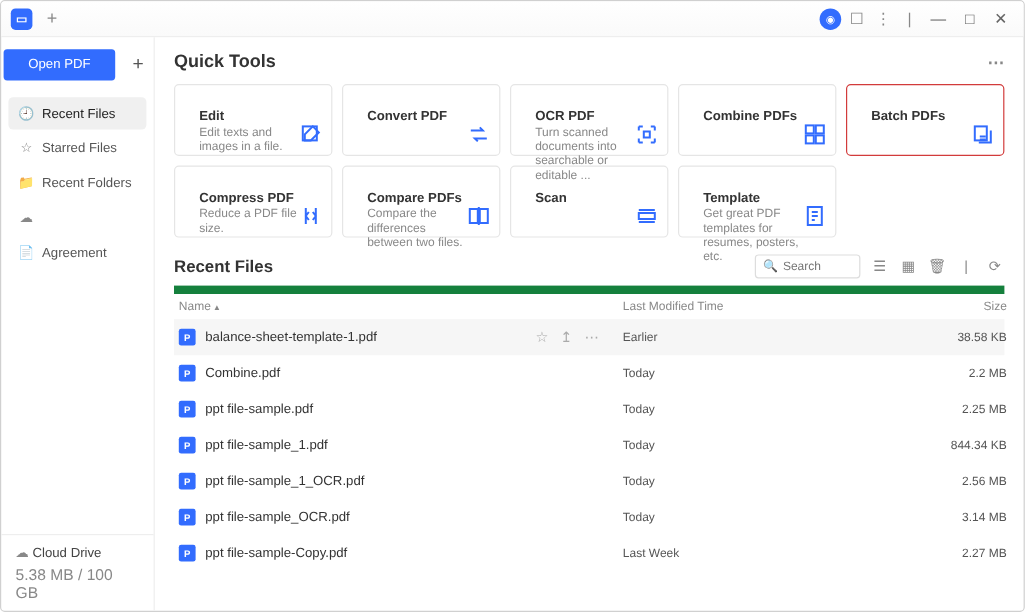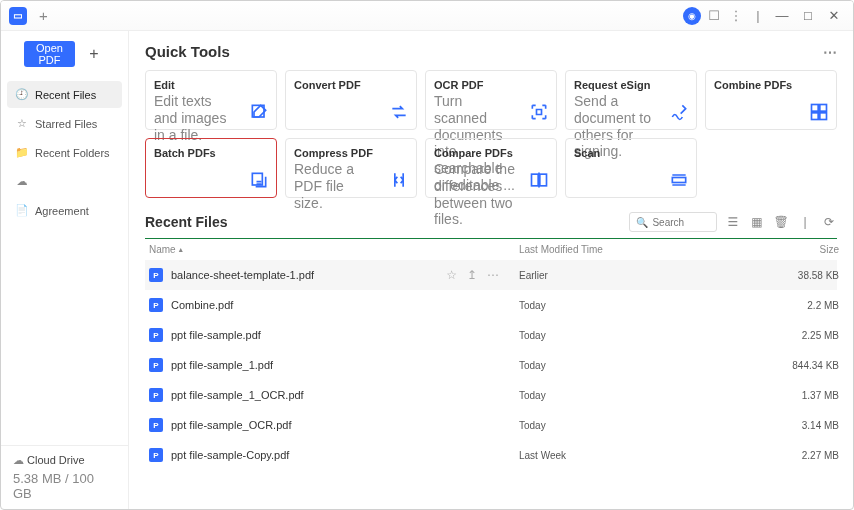--- a/index.html
+++ b/index.html
@@ -7,45 +7,45 @@
 .titlebar { height: 30px; background: linear-gradient(#fff,#fafafa); border-bottom: 1px solid #eee; display: flex; align-items: center; padding: 0 8px; justify-content: space-between; }
 .titlebar-left { display: flex; align-items: center; gap: 6px; }
 .app-icon { width: 18px; height: 18px; background: #326cfe; border-radius: 4px; display: flex; align-items: center; justify-content: center; color: #fff; font-weight: bold; font-size: 10px; }
 .tab-plus { color:#888; font-size: 15px; padding: 0 6px; }
 .titlebar-right { display: flex; align-items: center; gap: 4px; }
 .avatar { width: 18px; height: 18px; background:#326cfe; border-radius:50%; display:flex; align-items:center; justify-content:center; color:#fff; font-size:9px; }
 .tb-btn { width:18px; height:18px; display:flex; align-items:center; justify-content:center; color:#888; font-size:13px; }
 .win-btn { width:22px; height:18px; display:flex; align-items:center; justify-content:center; color:#666; font-size:13px; }
 .main { display:flex; height:478px; }
 .sidebar { width:128px; border-right:1px solid #eee; display:flex; flex-direction:column; }
-.sidebar-top { padding:10px 23px; display:flex; align-items:flex-start; gap:8px; }
+.sidebar-top { padding:10px 2px; display:flex; align-items:flex-start; gap:8px; }
 .open-pdf { flex:1; background:#326cfe; color:#fff; border:none; border-radius:3px; height:26px; font-size:11px; cursor:pointer; }
 .plus-btn { width:22px; height:26px; border:none; background:transparent; font-size:16px; color:#555; display:flex; align-items:center; justify-content:center; cursor:pointer; }
 .sidebar-nav { display:flex; flex-direction:column; gap:2px; padding:4px 6px; }
 .nav-item { display:flex; align-items:center; gap:6px; padding:7px 8px; border-radius:4px; color:#555; font-size:11px; cursor:pointer; }
 .nav-item.active { background:#f0f0f0; color:#222; }
 .nav-icon { width:14px; text-align:center; color:#888; }
 .sidebar-bottom { margin-top:auto; padding:8px 12px; border-top:1px solid #eee; font-size:11px; color:#444; }
 .storage { font-size:13px; color:#888; margin-top:4px; }
 .content { flex:1; padding:12px 16px 0 16px; overflow:hidden; }
 .section-title { font-size:15px; font-weight:600; margin-bottom:10px; display:flex; justify-content:space-between; align-items:center; }
 .more-dots { color:#888; font-size:14px; }
 .tools-grid { display:grid; grid-template-columns:repeat(5,1fr); gap:8px; margin-bottom:14px; }
-.tool-card { border:1px solid #e5e5e5; border-radius:4px; padding:8px; height:60px; position:relative; cursor:pointer; }
+.tool-card { border:1px solid #e5e5e5; border-radius:4px; padding:20px; height:60px; position:relative; cursor:pointer; }
 .tool-card.highlight { border:1.5px solid #d23b3b; }
 .tool-title { font-size:11px; font-weight:600; margin-bottom:2px; }
-.tool-desc { font-size:14px; color:#888; line-height:1.2; max-width:82px; }
+.tool-desc { font-size:10px; color:#888; line-height:1.2; max-width:82px; }
 .tool-icon { position:absolute; right:6px; bottom:6px; width:22px; height:22px; display:flex; align-items:center; justify-content:center; color:#326cfe; }
 .recent-head { display:flex; align-items:center; justify-content:space-between; margin-bottom:6px; }
 .recent-title { font-size:14px; font-weight:600; }
 .recent-tools { display:flex; align-items:center; gap:8px; }
 .search { border:1px solid #ddd; border-radius:3px; height:20px; width:88px; display:flex; align-items:center; padding:0 6px; font-size:10px; color:#999; gap:4px; }
 .search input { border:none; outline:none; width:100%; font-size:10px; }
 .view-icon { width:16px; height:16px; display:flex; align-items:center; justify-content:center; color:#888; font-size:12px; }
-.table { border-top:1px solid #15803d; }
+.table { border-top:7px solid #15803d; }
 .thead { display:grid; grid-template-columns:370px 200px 120px; font-size:10px; color:#888; padding:5px 4px; }
 .th { display:flex; align-items:center; gap:3px; }
 .th.size { justify-content:flex-end; }
 .trow { display:grid; grid-template-columns:370px 200px 120px; align-items:center; padding:8px 4px; font-size:11px; border-bottom:none; }
 .trow:hover,.trow.hl{ background:#f6f6f6; }
 .fname { display:flex; align-items:center; gap:8px; }
 .ficon { width:14px; height:14px; background:#326cfe; border-radius:2px; display:flex; align-items:center; justify-content:center; color:#fff; font-size:8px; font-weight:bold; }
 .rowactions { display:flex; gap:10px; color:#aaa; font-size:12px; margin-left:auto; margin-right:20px; }
 .tsize { text-align:right; color:#555; font-size:10px; }
 .tdate { color:#555; font-size:10px; }
@@ -133,29 +133,20 @@
         <div class="tool-card">
           <div class="tool-title">OCR PDF</div>
           <div class="tool-desc">Turn scanned documents into searchable or editable ...</div>
           <div class="tool-icon">
             <svg width="20" height="20" viewBox="0 0 24 24" fill="none" stroke="#326cfe" stroke-width="2">
               <path d="M4 4h4M4 4v4M20 4h-4M20 4v4M4 20h4M4 20v-4M20 20h-4M20 20v-4M9 9h6v6H9z"></path>
             </svg>
           </div>
         </div>
         <div class="tool-card">
-          <div class="tool-title">Request eSign</div>
-          <div class="tool-desc">Send a document to others for signing.</div>
-          <div class="tool-icon">
-            <svg width="20" height="20" viewBox="0 0 24 24" fill="none" stroke="#326cfe" stroke-width="2">
-              <path d="M4 18c2-4 4-4 6 0s4 4 6 0M16 4l4 4-6 6"></path>
-            </svg>
-          </div>
-        </div>
-        <div class="tool-card">
           <div class="tool-title">Combine PDFs</div>
           <div class="tool-icon">
             <svg width="20" height="20" viewBox="0 0 24 24" fill="none" stroke="#326cfe" stroke-width="2">
               <rect x="3" y="3" width="8" height="8"></rect>
               <rect x="13" y="3" width="8" height="8"></rect>
               <rect x="3" y="13" width="8" height="8"></rect>
               <rect x="13" y="13" width="8" height="8"></rect>
             </svg>
           </div>
         </div>
@@ -187,20 +178,30 @@
               <path d="M12 3v18"></path>
             </svg>
           </div>
         </div>
         <div class="tool-card">
           <div class="tool-title">Scan</div>
           <div class="tool-icon">
             <svg width="20" height="20" viewBox="0 0 24 24" fill="none" stroke="#326cfe" stroke-width="2">
               <rect x="4" y="9" width="16" height="6"></rect>
               <path d="M4 6h16M4 18h16"></path>
+            </svg>
+          </div>
+        </div>
+        <div class="tool-card">
+          <div class="tool-title">Template</div>
+          <div class="tool-desc">Get great PDF templates for resumes, posters, etc.</div>
+          <div class="tool-icon">
+            <svg width="20" height="20" viewBox="0 0 24 24" fill="none" stroke="#326cfe" stroke-width="2">
+              <rect x="5" y="3" width="14" height="18"></rect>
+              <path d="M9 8h6M9 12h6M9 16h3"></path>
             </svg>
           </div>
         </div>
       </div>
 
     <div class="recent-head">
       <span class="recent-title">Recent Files</span>
       <div class="recent-tools">
         <div class="search">
           <span>🔍</span>
@@ -264,21 +265,21 @@
             </div>
             <div class="tdate">Today</div>
             <div class="tsize">844.34 KB</div>
           </div>
           <div class="trow">
             <div class="fname">
               <span class="ficon">P</span>
               <span>ppt file-sample_1_OCR.pdf</span>
             </div>
             <div class="tdate">Today</div>
-            <div class="tsize">1.37 MB</div>
+            <div class="tsize">2.56 MB</div>
           </div>
           <div class="trow">
             <div class="fname">
               <span class="ficon">P</span>
               <span>ppt file-sample_OCR.pdf</span>
             </div>
             <div class="tdate">Today</div>
             <div class="tsize">3.14 MB</div>
           </div>
           <div class="trow">

